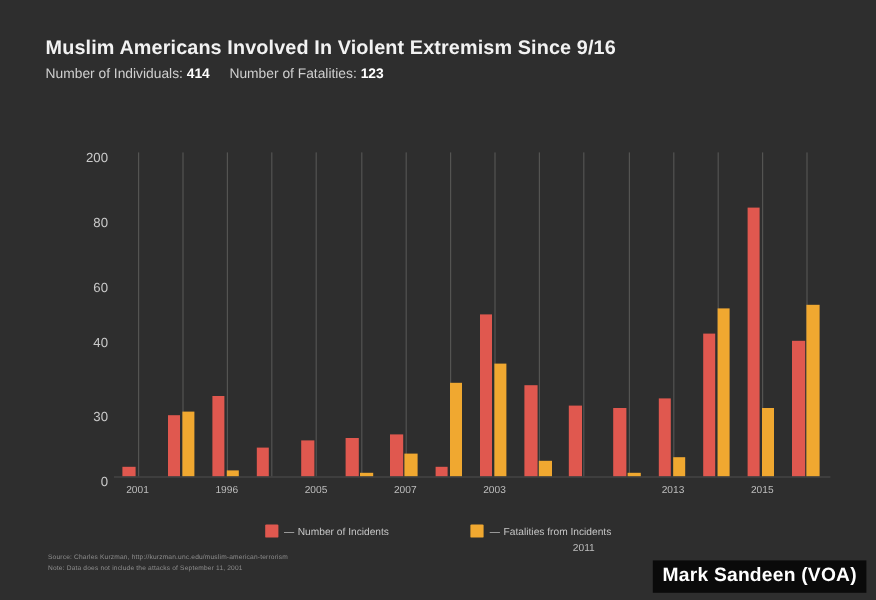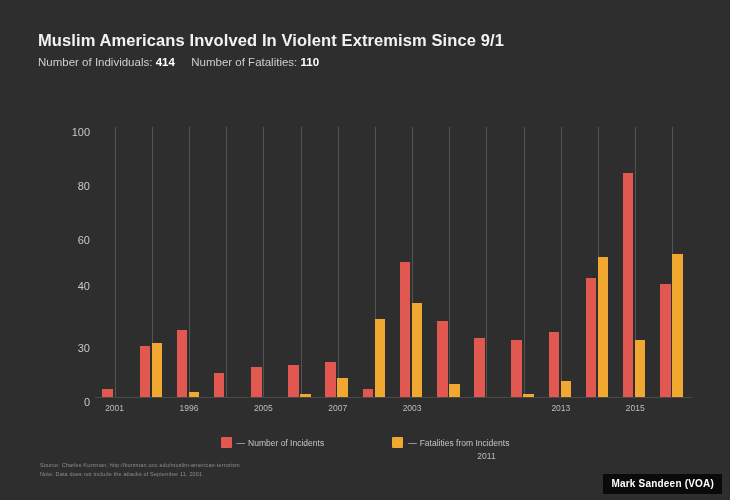--- a/index.html
+++ b/index.html
@@ -65,48 +65,48 @@
   .swatch.fat{background:#f0a830;}
   .legend-dash{margin-right:3px;color:#c6c6c6;}
 
   
   .source{
     position:absolute;left:40px;top:461px;font-size:5.5px;color:#8e8e8e;
     line-height:1.55;letter-spacing:.15px;
   }
   .credit{
     position:absolute;right:8px;bottom:6px;
-    background:#0a0a0a;color:#ffffff;font-size:10px;font-weight:bold;
+    background:#0a0a0a;color:#ffffff;font-size:16px;font-weight:bold;
     padding:4px 8px 5px 8px;letter-spacing:.2px;
   }
 </style>
 </head>
 <body>
 
 <div class="frame">
 
   <div class="header">
-    <div class="title">Muslim Americans Involved In Violent Extremism Since 9/1</div>
+    <div class="title">Muslim Americans Involved In Violent Extremism Since 9/16</div>
     <div class="subtitle">
       <span>Number of Individuals:</span>
       <span class="num">414</span>
       <span class="gap"></span>
       <span>Number of Fatalities:</span>
-      <span class="num">110</span>
+      <span class="num">123</span>
     </div>
   </div>
 
   <div class="chart">
     <div class="ylabels" id="ylabels">
         <div class="ylab" style="top: 278px;">0</div>
         <div class="ylab" style="top: 224px;">30</div>
         <div class="ylab" style="top: 162px;">40</div>
         <div class="ylab" style="top: 116px;">60</div>
         <div class="ylab" style="top: 62px;">80</div>
-        <div class="ylab" style="top: 8px;">100</div>
+        <div class="ylab" style="top: 8px;">200</div>
       </div>
     <div class="plot">
       <div class="gridlines" id="gridlines">
           <div class="gridline" style="left: 19.5938px;"></div>
           <div class="gridline" style="left: 56.7812px;"></div>
           <div class="gridline" style="left: 93.9688px;"></div>
           <div class="gridline" style="left: 131.156px;"></div>
           <div class="gridline" style="left: 168.344px;"></div>
           <div class="gridline" style="left: 205.531px;"></div>
           <div class="gridline" style="left: 242.719px;"></div>

